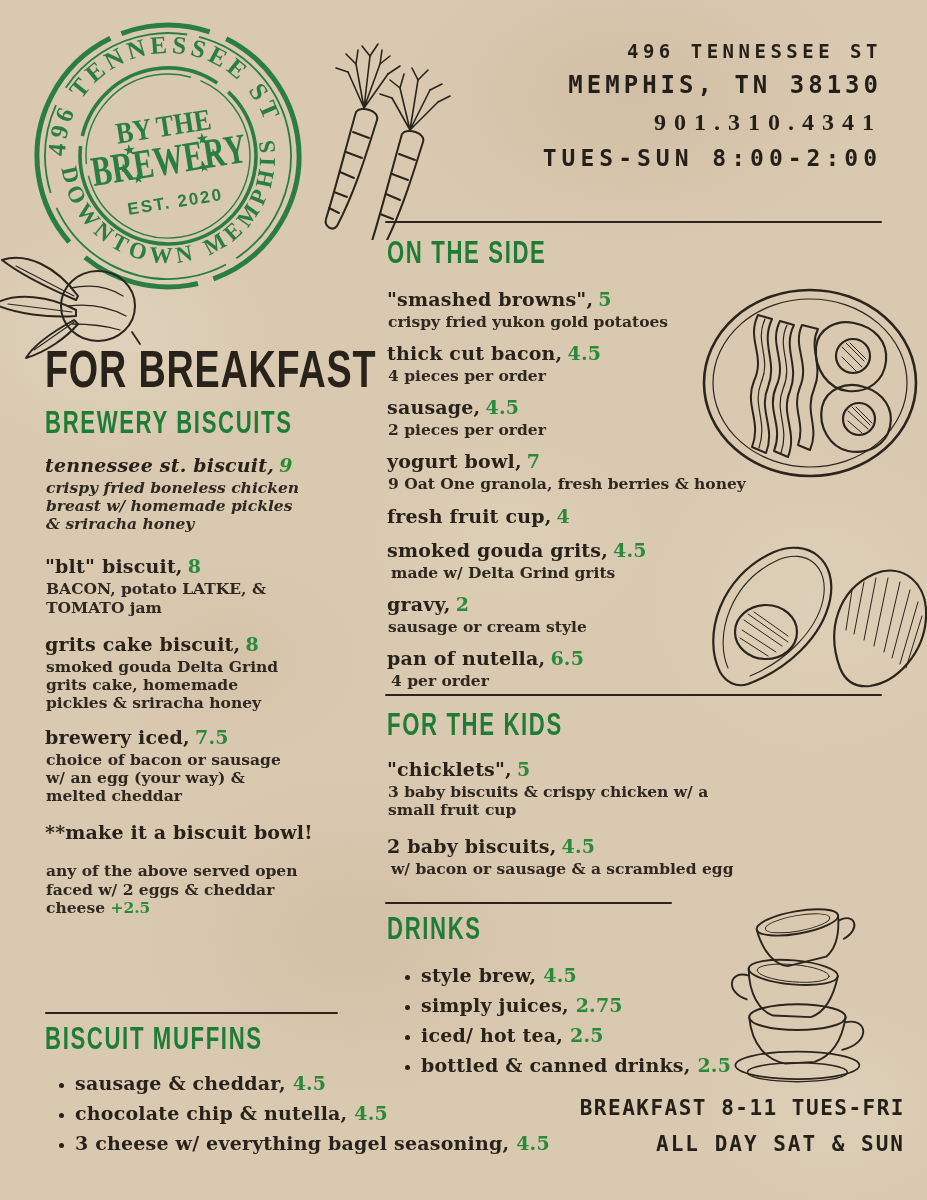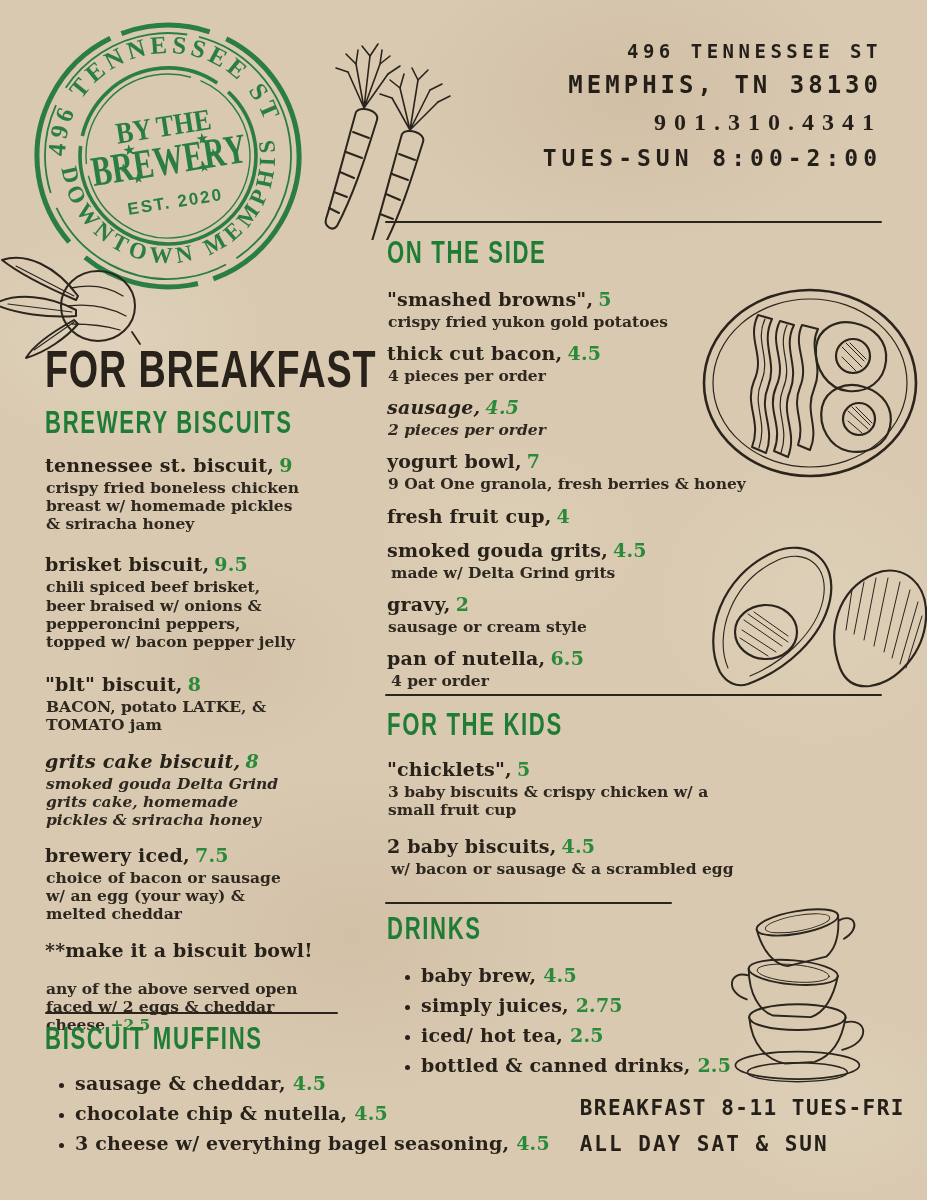--- a/index.html
+++ b/index.html
@@ -130,39 +130,34 @@
   <div class="rule" style="left:45px;top:1012px;width:293px;"></div>
 
   <div class="abs" style="left:45px;top:346px;width:330px;">
     <div style="height:56px;">
       <span class="stencil page-title">FOR BREAKFAST</span>
     </div>
     <div style="height:40px;margin-top:8px;">
       <span class="stencil h-green">BREWERY BISCUITS</span>
     </div>
 
-    <div class="item" style="margin-top:4px;">
+    <div class="item" style="margin-top:4px;font-style:italic;">
       <div><span class="item-name">tennessee st. biscuit,</span>
       <span class="item-name price">9</span></div>
       <div class="desc">crispy fried boneless chicken breast w/ homemade pickles &amp; sriracha honey</div>
     </div>
 
-    <div class="item" style="margin-top:20px;">
-      <div><span class="item-name">brisket biscuit,</span>
-      <span class="item-name price">9.5</span></div>
-      <div class="desc">chili spiced beef brisket, beer braised w/ onions &amp; pepperoncini peppers, topped w/ bacon pepper jelly</div>
-    </div>
 
     <div class="item" style="margin-top:22px;">
       <div><span class="item-name">"blt" biscuit,</span>
       <span class="item-name price">8</span></div>
       <div class="desc desc-narrow">BACON, potato LATKE, &amp; TOMATO jam</div>
     </div>
 
-    <div class="item" style="margin-top:16px;font-style:italic;">
+    <div class="item" style="margin-top:16px;">
       <div><span class="item-name">grits cake biscuit,</span>
       <span class="item-name price">8</span></div>
       <div class="desc">smoked gouda Delta Grind grits cake, homemade pickles &amp; sriracha honey</div>
     </div>
 
     <div class="item" style="margin-top:14px;">
       <div><span class="item-name">brewery iced,</span>
       <span class="item-name price">7.5</span></div>
       <div class="desc">choice of bacon or sausage w/ an egg (your way) &amp; melted cheddar</div>
     </div>
@@ -192,21 +187,21 @@
     <div class="item" style="margin-top:8px;margin-bottom:11px;">
       <div><span class="item-name">"smashed browns",</span>
       <span class="item-name price">5</span></div>
       <div class="desc desc-wide">crispy fried yukon gold potatoes</div>
     </div>
     <div class="item" style="margin-bottom:11px;">
       <div><span class="item-name">thick cut bacon,</span>
       <span class="item-name price">4.5</span></div>
       <div class="desc desc-wide">4 pieces per order</div>
     </div>
-    <div class="item" style="margin-bottom:11px;font-style:italic;">
+    <div class="item" style="margin-bottom:11px;">
       <div><span class="item-name">sausage,</span>
       <span class="item-name price">4.5</span></div>
       <div class="desc desc-wide">2 pieces per order</div>
     </div>
     <div class="item" style="margin-bottom:11px;">
       <div><span class="item-name">yogurt bowl,</span>
       <span class="item-name price">7</span></div>
       <div class="desc desc-wide">9 Oat One granola, fresh berries &amp; honey</div>
     </div>
     <div class="item" style="margin-bottom:12px;">
@@ -244,21 +239,21 @@
       <span class="item-name price">4.5</span></div>
       <div class="desc desc-wide" style="margin-left:4px;">w/ bacon or sausage &amp; a scrambled egg</div>
     </div>
   </div>
 
   <div class="abs" style="left:387px;top:916px;width:400px;">
     <div style="height:38px;">
       <span class="stencil h-green">DRINKS</span>
     </div>
     <ul class="menu-list" style="margin-top:10px;padding-left:34px;">
-      <li><span>baby brew,</span> <span class="price">4.5</span></li>
+      <li><span>style brew,</span> <span class="price">4.5</span></li>
       <li><span>simply juices,</span> <span class="price">2.75</span></li>
       <li><span>iced/ hot tea,</span> <span class="price">2.5</span></li>
       <li><span>bottled &amp; canned drinks,</span> <span class="price">2.5</span></li>
     </ul>
   </div>
 
   <svg class="abs sketch" style="left:696px;top:285px;" width="228" height="196" viewBox="0 0 228 196" stroke-width="2.2">
     <ellipse cx="114" cy="98" rx="106" ry="93" stroke-width="2.6"></ellipse>
     <ellipse cx="114" cy="98" rx="97" ry="84" stroke-width="1.2"></ellipse>
     <g stroke-width="2">
@@ -302,18 +297,18 @@
     </g>
     <g>
       <ellipse cx="100" cy="150" rx="56" ry="15"></ellipse>
       <path d="M44,150 C47,182 64,200 86,204 L120,202 C140,195 152,176 156,150"></path>
       <path d="M156,156 C182,150 186,180 152,188"></path>
       <ellipse cx="100" cy="206" rx="72" ry="16" stroke-width="2"></ellipse>
       <ellipse cx="100" cy="214" rx="58" ry="11" stroke-width="1.6"></ellipse>
     </g>
   </svg>
 
-  <div class="abs" style="right:22px;top:1096px;text-align:left;">
+  <div class="abs" style="right:22px;top:1096px;text-align:right;">
     <div class="mono" style="font-size:21px;letter-spacing:1.5px;">BREAKFAST 8-11 TUES-FRI</div>
     <div class="mono" style="font-size:21px;letter-spacing:2px;margin-top:12px;">ALL DAY SAT &amp; SUN</div>
   </div>
 
 </div>
 
 </body></html>

